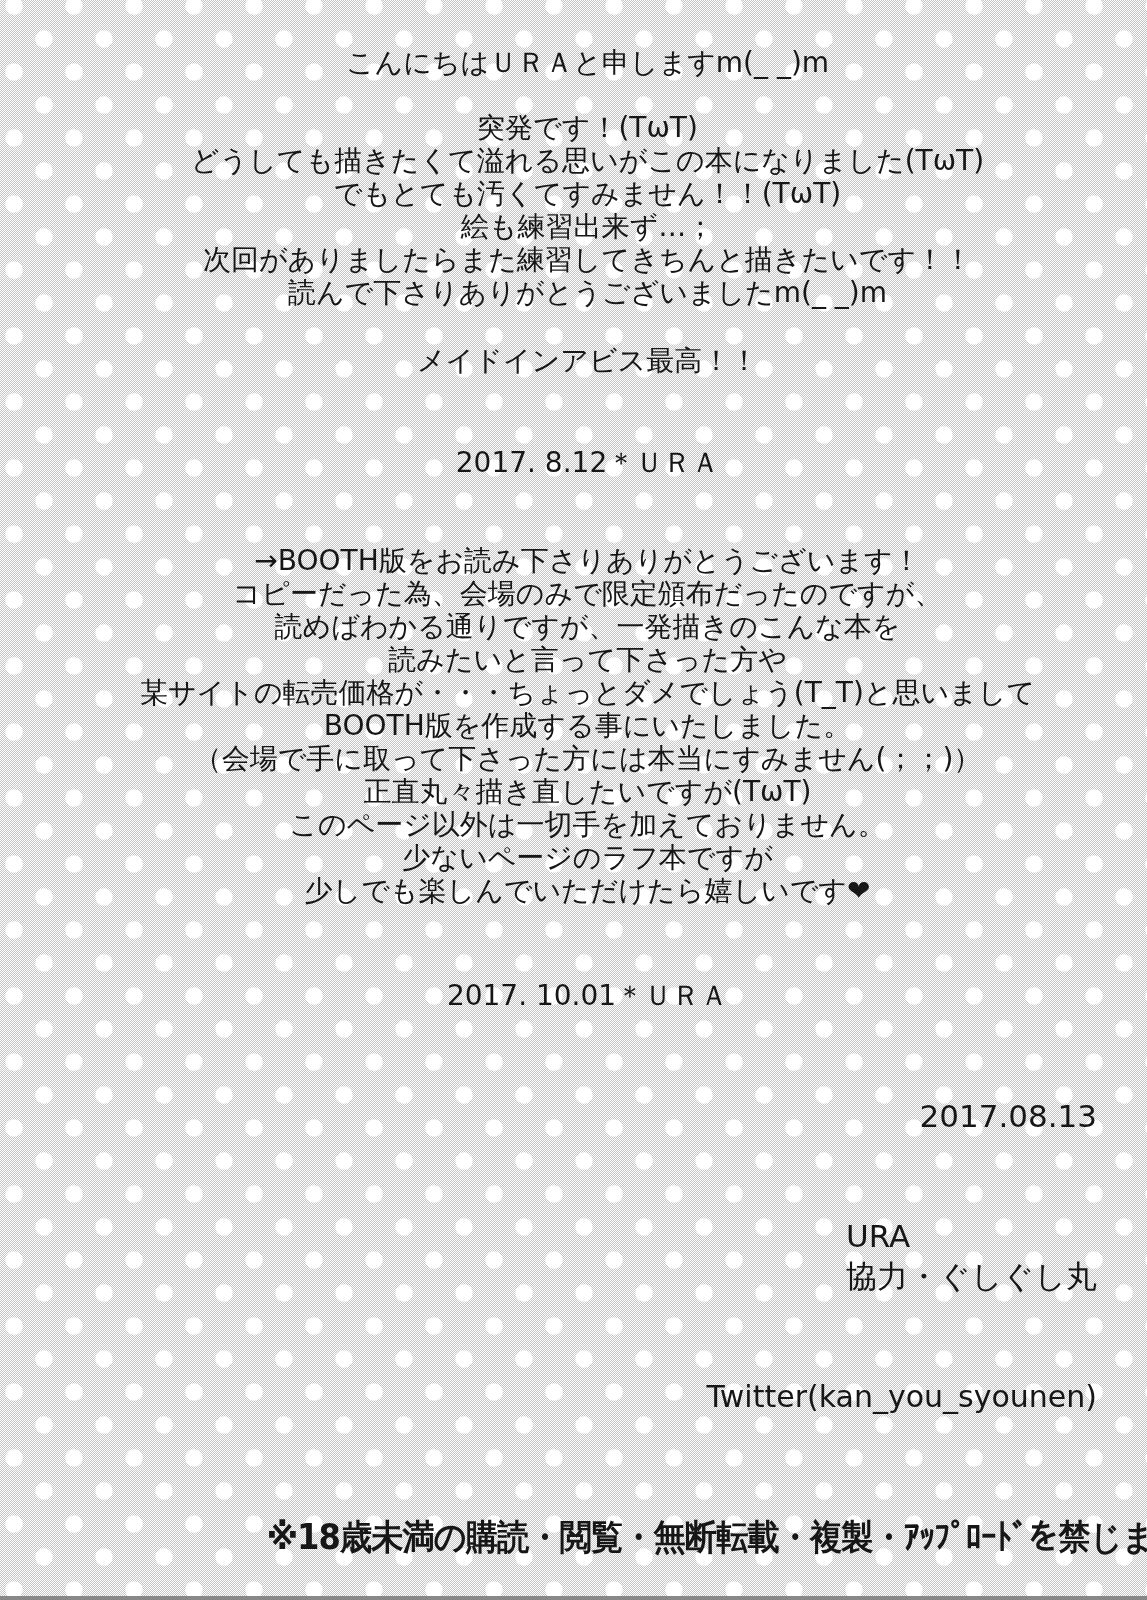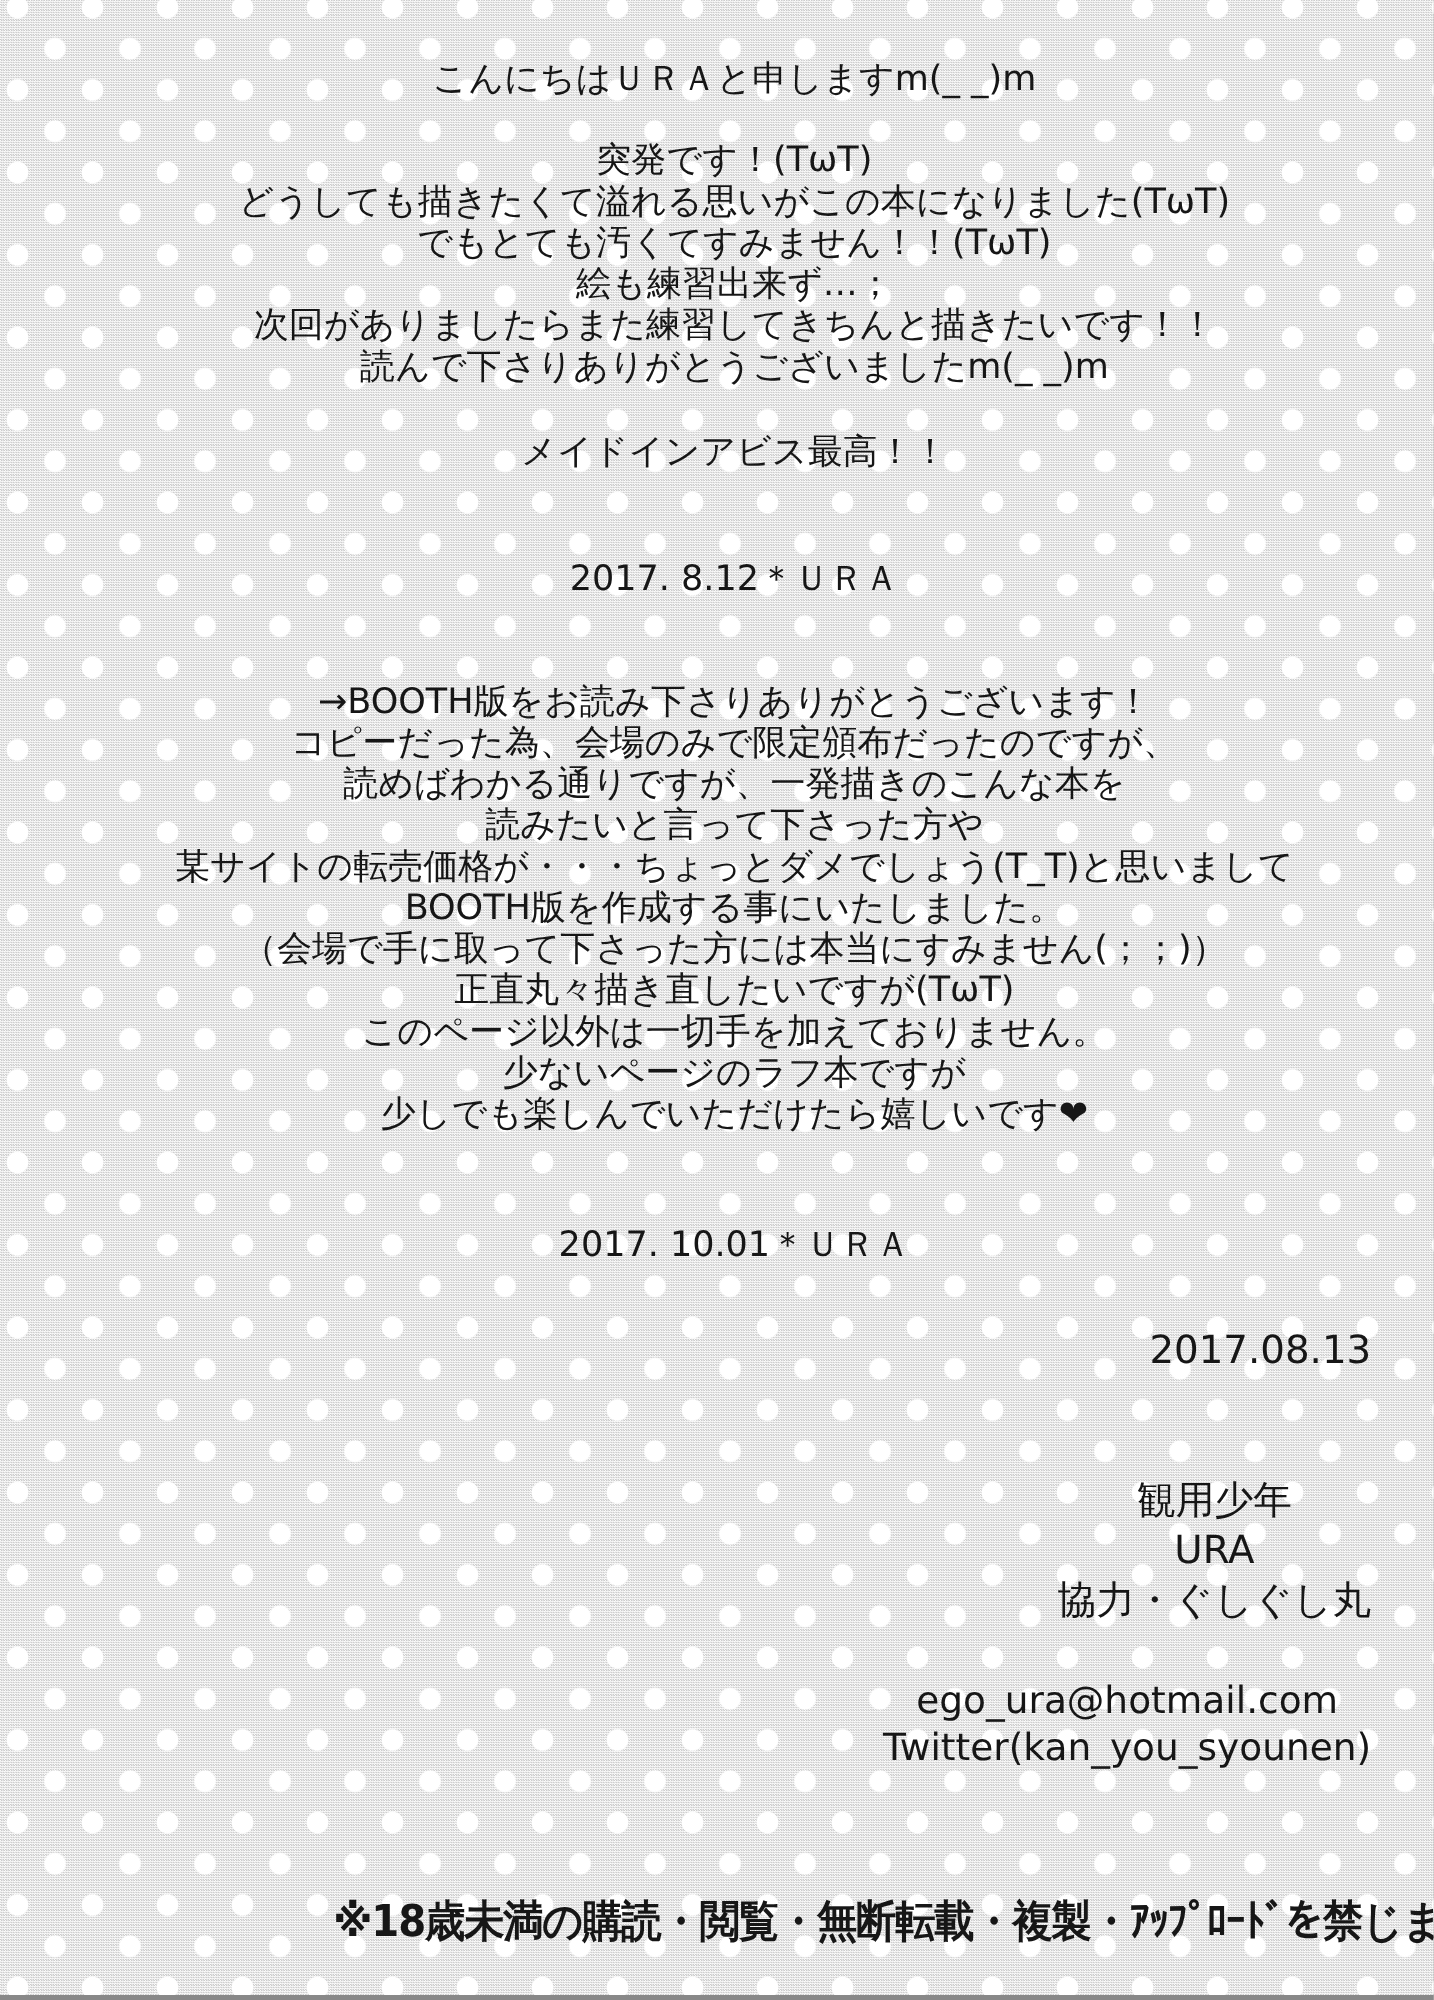--- a/index.html
+++ b/index.html
@@ -41,22 +41,23 @@
     text-align: center;
     transform: translateX(14px);
     font-size: 28px;
     line-height: 33px;
   }
   .body-block > div { white-space: nowrap; }
   .fs-body   { font-size: 28px; line-height: 33px; }
   .right-col {
     position: absolute;
     right: 50px;
-    text-align: center;
+    text-align: left;
     font-size: 31px;
+    margin-top: 36px;
   }
   .right-col > div { white-space: nowrap; }
   .dates-col    { line-height: 40px; }
   .credits-col  { line-height: 40px; }
   .contacts-col { font-size: 30px; line-height: 38px; }
   .warning {
     position: absolute;
     left: 230px;
     right: 0;
     top: 1514px;
@@ -104,25 +105,23 @@
     <div class="heart">少しでも楽しんでいただけたら嬉しいです❤</div>
   </div>
 
   <div class="line centered fs-body" style="top:979px;">2017. 10.01＊ＵＲＡ</div>
 
   <div class="right-col dates-col" style="top:1060px;">
     <div>2017.08.13</div>
   </div>
 
   <div class="right-col credits-col" style="top:1180px;">
-    <div>観用少年</div>
     <div>URA</div>
     <div>協力・ぐしぐし丸</div>
   </div>
 
   <div class="right-col contacts-col" style="top:1342px;">
-    <div>ego_ura@hotmail.com</div>
     <div>Twitter(kan_you_syounen)</div>
   </div>
 
   <div class="warning">※18歳未満の購読・閲覧・無断転載・複製・ｱｯﾌﾟﾛｰﾄﾞを禁じます。</div>
 
 </div>
 
 </body></html>

